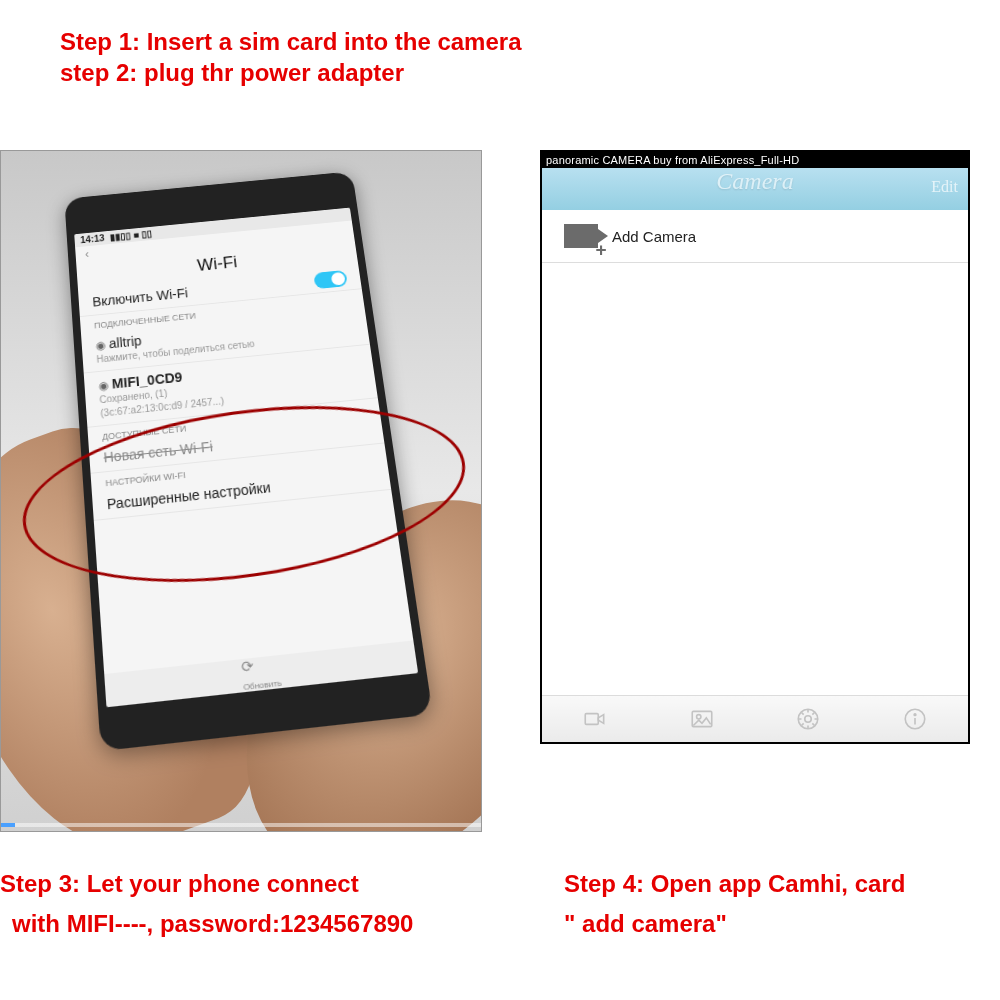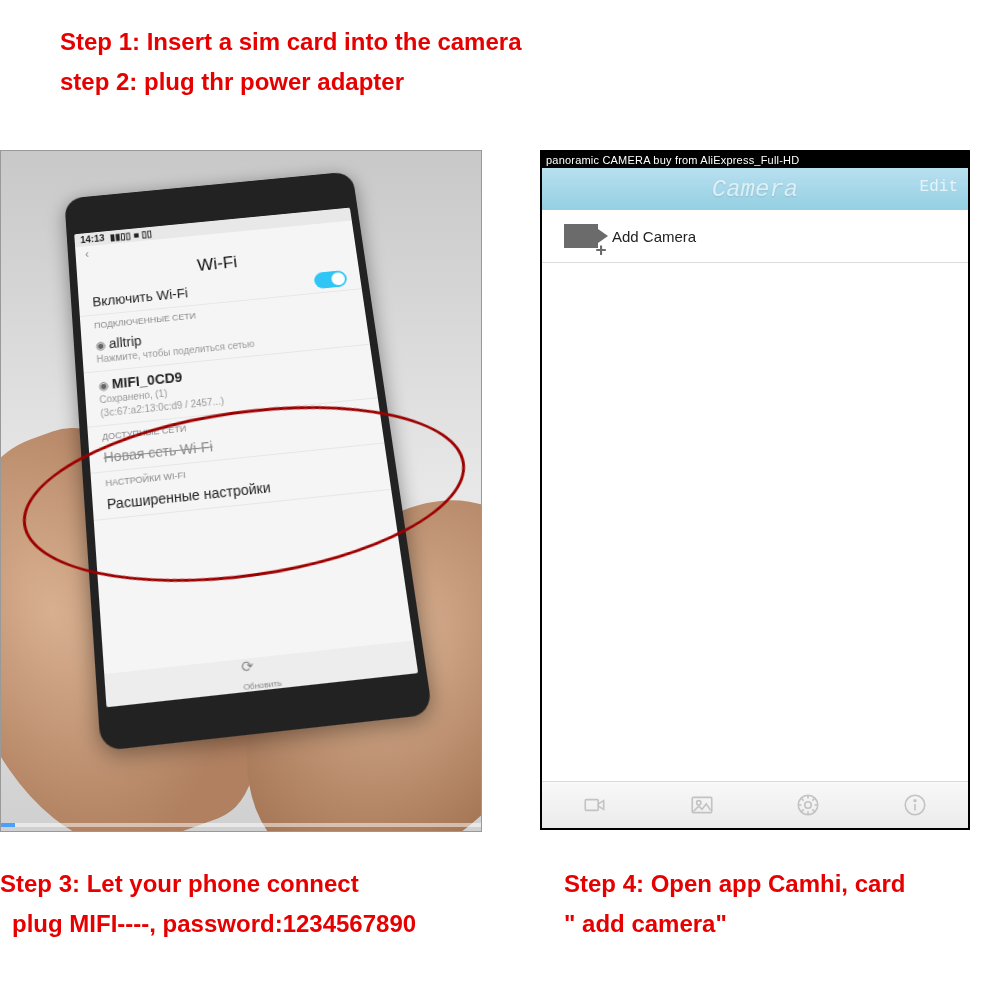--- a/index.html
+++ b/index.html
@@ -137,41 +137,41 @@
     transform: rotate(-8deg);
     pointer-events: none;
   }
 
   
   .right-panel {
     position: absolute;
     left: 540px;
     top: 150px;
     width: 430px;
-    height: 680px;
+    height: 594px;
     background: #fff;
     border: 2px solid #000;
     box-sizing: border-box;
     overflow: hidden;
   }
   .app-statusbar {
     background: #000;
     color: #fff;
     font-size: 11px;
     padding: 2px 4px;
     letter-spacing: 0.2px;
   }
   .app-header {
     height: 42px;
     background: linear-gradient(180deg, #b8e0f0 0%, #94cfe2 100%);
     display: flex;
-    align-items: center;
+    align-items: flex-start;
     justify-content: center;
     position: relative;
-    font-family: Liberation Mono, monospace;
+    font-family: Liberation Serif, serif;
   }
   .app-header .title {
     color: #fff;
     font-size: 24px;
     font-style: italic;
     text-shadow: 0 1px 2px rgba(0,0,0,0.2);
     opacity: 0.6;
   }
   .app-header .edit-btn {
     position: absolute;
@@ -233,21 +233,21 @@
   .tab-icon {
     width: 28px; height: 28px;
     display: flex; align-items: center; justify-content: center;
     color: #888;
   }
 </style>
 </head>
 <body>
 
 <div class="step-text" style="left:60px; top:28px;">Step 1: Insert a sim card into the camera</div>
-<div class="step-text" style="left:60px; top:68px;">step 2: plug thr power adapter</div>
+<div class="step-text" style="left:60px; top:59px;">step 2: plug thr power adapter</div>
 
 <div class="left-panel">
   <div class="left-bg"></div>
   <div class="hand"></div>
   <div class="hand2"></div>
 
   <div class="phone">
     <div class="phone-screen">
       <div class="statusbar">
         <span>14:13</span>
@@ -340,16 +340,16 @@
       <svg width="26" height="26" viewBox="0 0 24 24" fill="none" stroke="#888" stroke-width="1.5">
           <circle cx="12" cy="12" r="9"></circle>
           <line x1="12" y1="11" x2="12" y2="17"></line>
           <circle cx="12" cy="8" r="0.8" fill="#888"></circle>
         </svg>
     </div>
   </div>
 </div>
 
 <div class="step-text" style="left:0; top:870px;">Step 3: Let your phone connect</div>
-<div class="step-text" style="left:12px; top:910px;">plug MIFI----, password:1234567890</div>
+<div class="step-text" style="left:12px; top:910px;">with MIFI----, password:1234567890</div>
 
 <div class="step-text" style="left:564px; top:870px;">Step 4: Open app Camhi, card</div>
 <div class="step-text" style="left:564px; top:910px;">" add camera"</div>
 
 </body></html>

